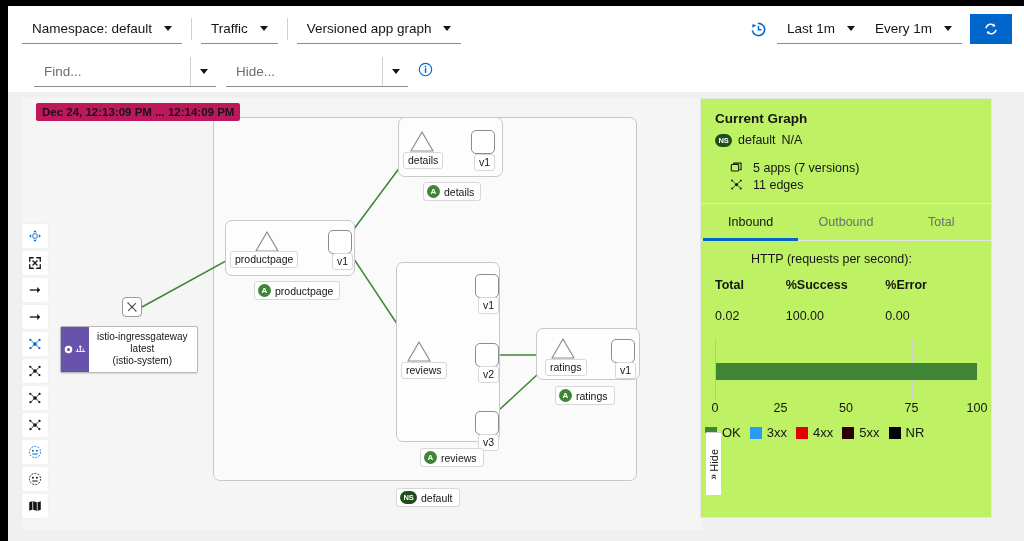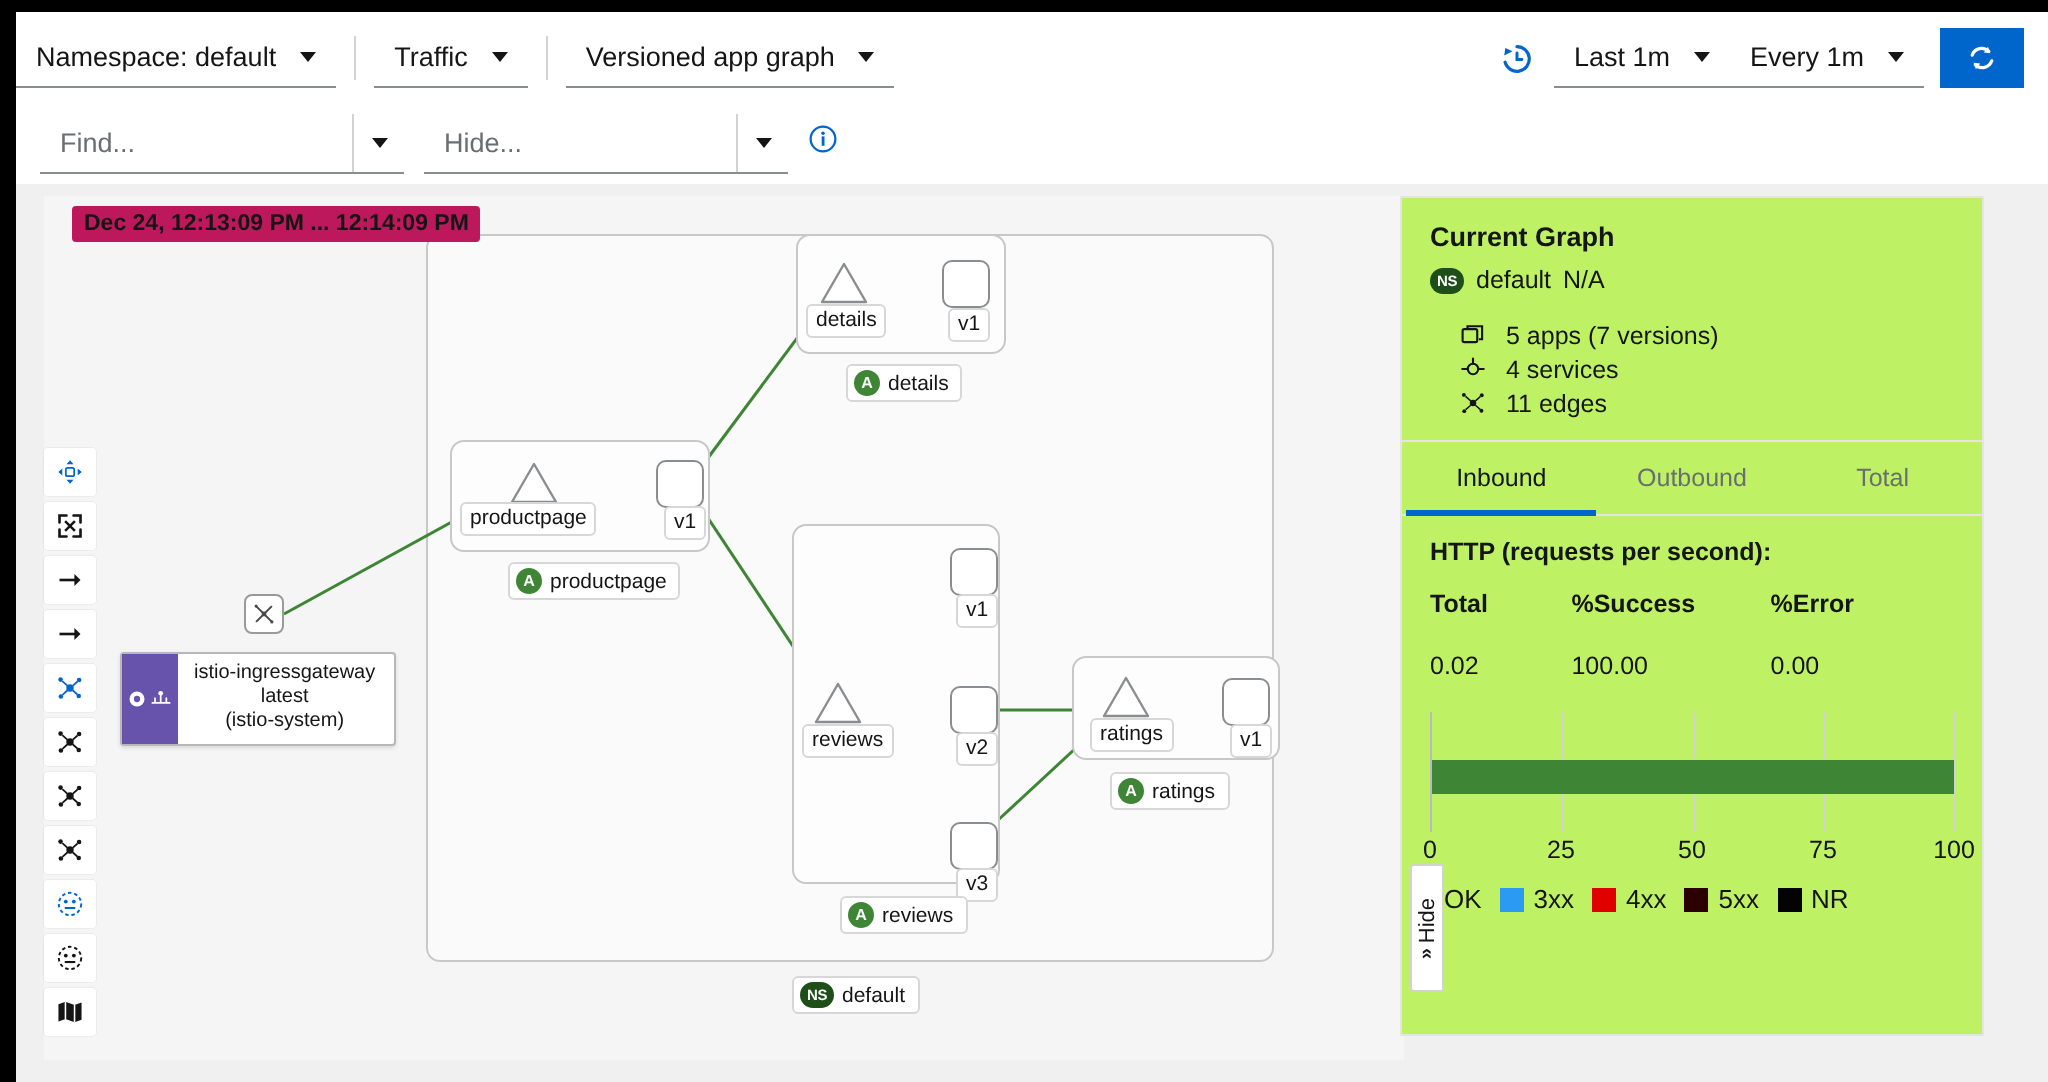--- a/index.html
+++ b/index.html
@@ -18,20 +18,21 @@
     overflow: hidden;
   }
 
   
   .toolbar-row {
     position: relative;
     height: 45px;
     background: #ffffff;
     display: flex;
     align-items: center;
+    padding-left: 14px;
   }
   .ctl {
     display: inline-flex;
     align-items: center;
     gap: 8px;
     height: 30px;
     padding: 0 10px;
     background: #fff;
     border: none;
     border-bottom: 1px solid #8a8d90;
@@ -315,23 +316,24 @@
     border-bottom: 3px solid transparent;
     margin-bottom: -1px;
   }
   .tab.active {
     color: #151515;
     border-bottom-color: #0066cc;
   }
   .metrics { padding: 11px 14px 0 14px; }
   .metrics-h {
     font-size: 12.5px;
-    font-weight: bold;
+    font-weight: normal;
     color: #151515;
     margin-bottom: 12px;
+    margin-left: 36px;
   }
   .mtable {
     width: 100%;
     border-collapse: collapse;
     font-size: 12.5px;
     color: #151515;
   }
   .mtable th {
     text-align: left;
     font-weight: bold;
@@ -698,29 +700,20 @@
         </div>
 
         <div class="stat-row">
           <span class="ico">
             <svg width="13" height="13" viewBox="0 0 16 16">
               <rect x="1.6" y="4.4" width="9.0" height="8.0" rx="1" stroke="#151515" stroke-width="1.3" fill="none"></rect>
               <path d="M4.6 4.4 V2.6 h9.0 v8.0 h-2.0" stroke="#151515" stroke-width="1.3" fill="none"></path>
             </svg>
           </span>
           <span>5 apps (7 versions)</span>
-        </div>
-        <div class="stat-row">
-          <span class="ico">
-            <svg width="13" height="13" viewBox="0 0 16 16">
-              <circle cx="8" cy="8" r="3.2" stroke="#151515" stroke-width="1.3" fill="none"></circle>
-              <path d="M1.4 8 h3.4 M11.2 8 h3.4 M8 4.8 V1.6" stroke="#151515" stroke-width="1.3" stroke-linecap="round"></path>
-            </svg>
-          </span>
-          <span>4 services</span>
         </div>
         <div class="stat-row">
           <span class="ico">
             <svg width="13" height="13" viewBox="0 0 16 16">
               <circle cx="8" cy="8" r="2.0" fill="#151515"></circle>
               <circle cx="2.4" cy="3.0" r="1.2" fill="#151515"></circle>
               <circle cx="13.4" cy="3.2" r="1.2" fill="#151515"></circle>
               <circle cx="2.6" cy="13.0" r="1.2" fill="#151515"></circle>
               <circle cx="13.2" cy="12.8" r="1.2" fill="#151515"></circle>
               <path d="M3.4 3.9 L6.6 6.7 M12.5 4.1 L9.5 6.7 M3.5 12.1 L6.6 9.4 M12.4 11.9 L9.5 9.4" stroke="#151515" stroke-width="0.95"></path>

